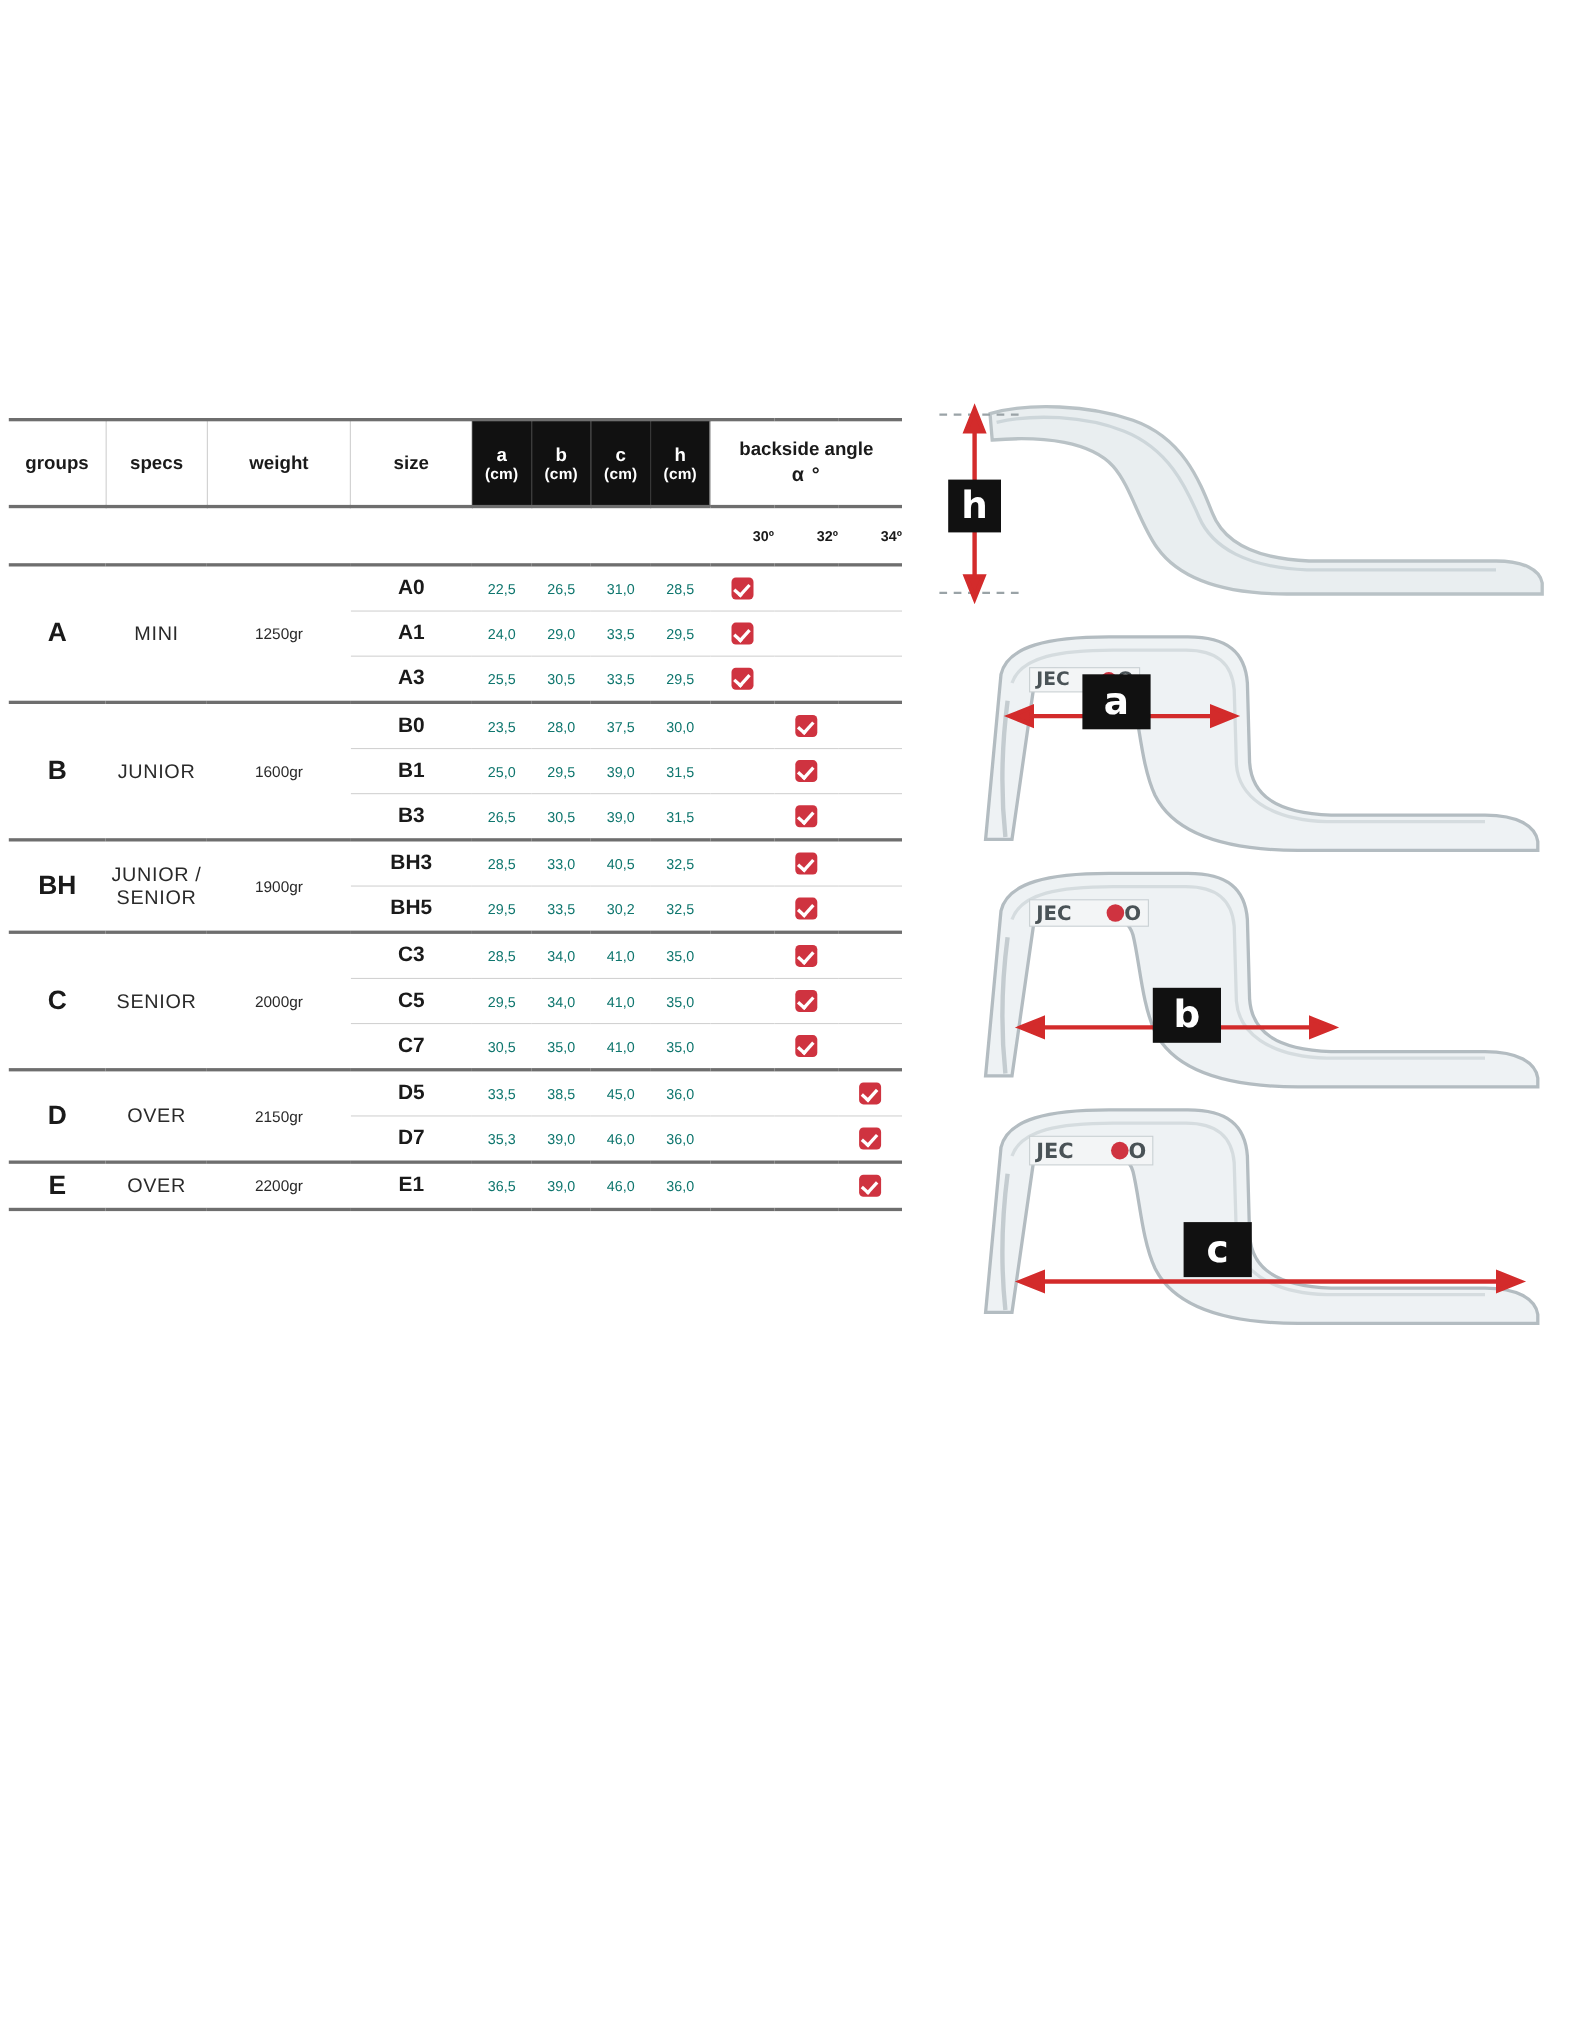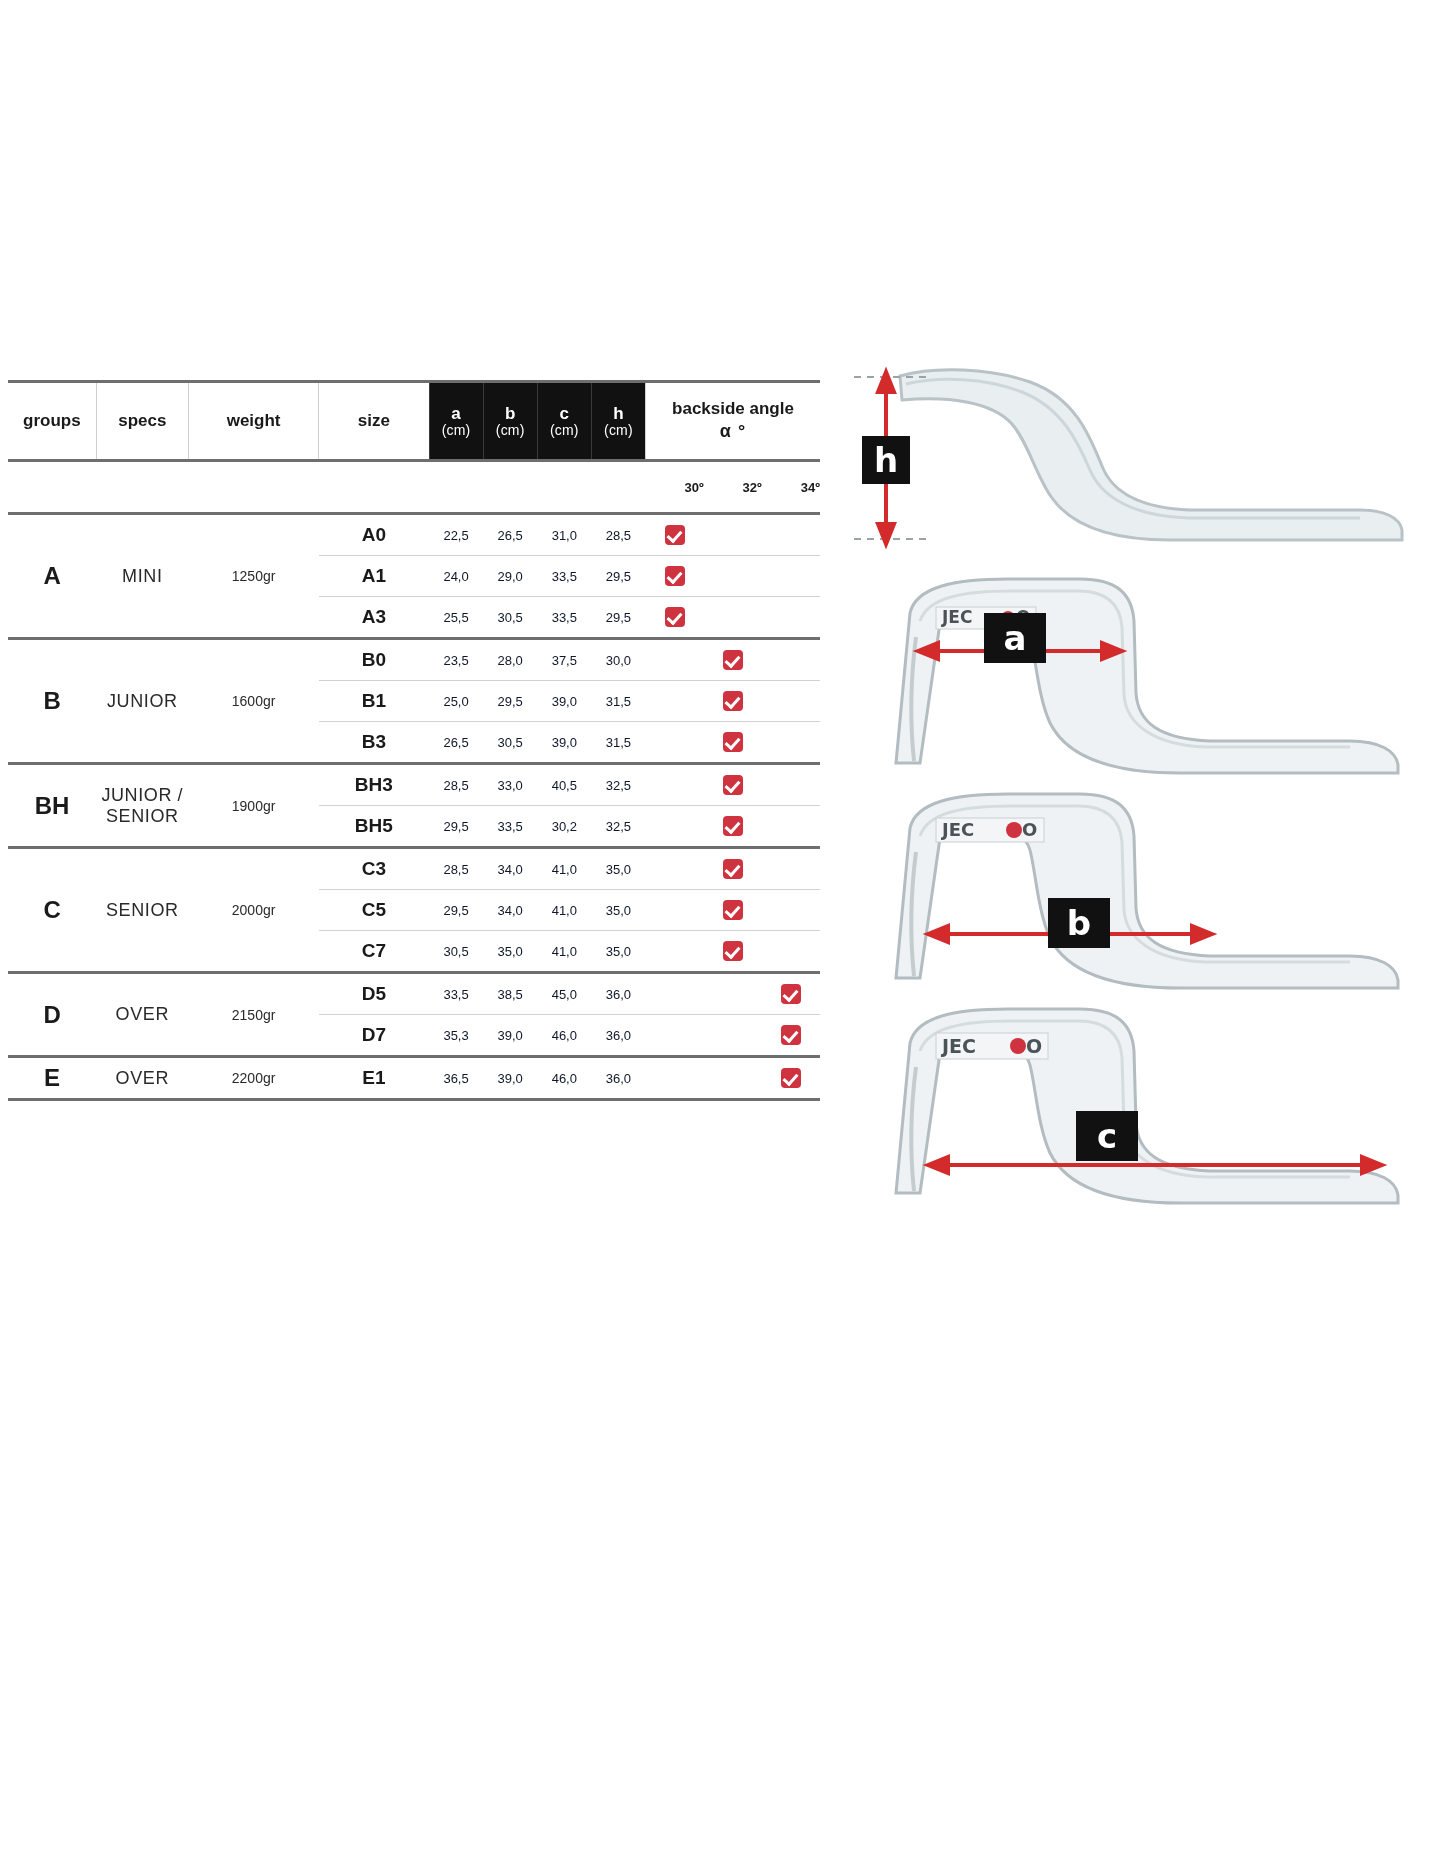--- a/index.html
+++ b/index.html
@@ -26,21 +26,21 @@
   .hdr-row td{
     height:76px;vertical-align:middle;text-align:center;
     font-weight:bold;font-size:17px;background:#ffffff;
     border-left:1px solid #cfcfcf;
   }
   .hdr-row td.first{border-left:none;}
   .hdr-row td.blk{
     background:#111111;color:#ffffff;border-left:1px solid #3a3a3a;
     font-size:17px;line-height:1.12;
   }
-  .hdr-row td.blk .unit{display:block;font-weight:normal;font-size:14px;letter-spacing:.2px;}
+  .hdr-row td.blk .unit{display:block;font-weight:bold;font-size:14px;letter-spacing:.2px;}
   .hdr-row td.bsa{
     border-left:1px solid #cfcfcf;font-size:17px;line-height:1.3;
   }
   .bsa-sym{display:block;font-weight:bold;font-size:18px;letter-spacing:1px;}
 
   .rule-top{border-top:3px solid #6e6e6e;}
   .rule-dbl{border-top:3px solid #6e6e6e;}
 
   .sub-row td{
     height:50px;vertical-align:middle;text-align:right;
@@ -50,21 +50,21 @@
   .grp-sep td{height:0;border-top:3px solid #6e6e6e;padding:0;}
   .thin-sep{border-top:1px solid #d2d2d2;}
 
   .data-row td{
     height:40px;vertical-align:middle;text-align:center;background:#fff;
   }
   .cell-group{font-weight:bold;font-size:24px;}
   .cell-specs{font-size:18px;letter-spacing:.6px;color:#2a2a2a;}
   .cell-weight{font-size:14px;color:#2a2a2a;}
   .cell-size{font-weight:bold;font-size:19px;}
-  .cell-dim{font-size:13px;color:#0f172a;}
+  .cell-dim{font-size:13px;color:#0f766e;}
   .cell-ang{}
 
   .chk{
     display:inline-block;width:20px;height:20px;border-radius:4px;
     background:#cf3340;position:relative;vertical-align:middle;
   }
   .chk:after{
     content:"";position:absolute;left:5px;top:3px;width:6px;height:11px;
     border:solid #ffffff;border-width:0 3px 3px 0;transform:rotate(42deg);
   }

